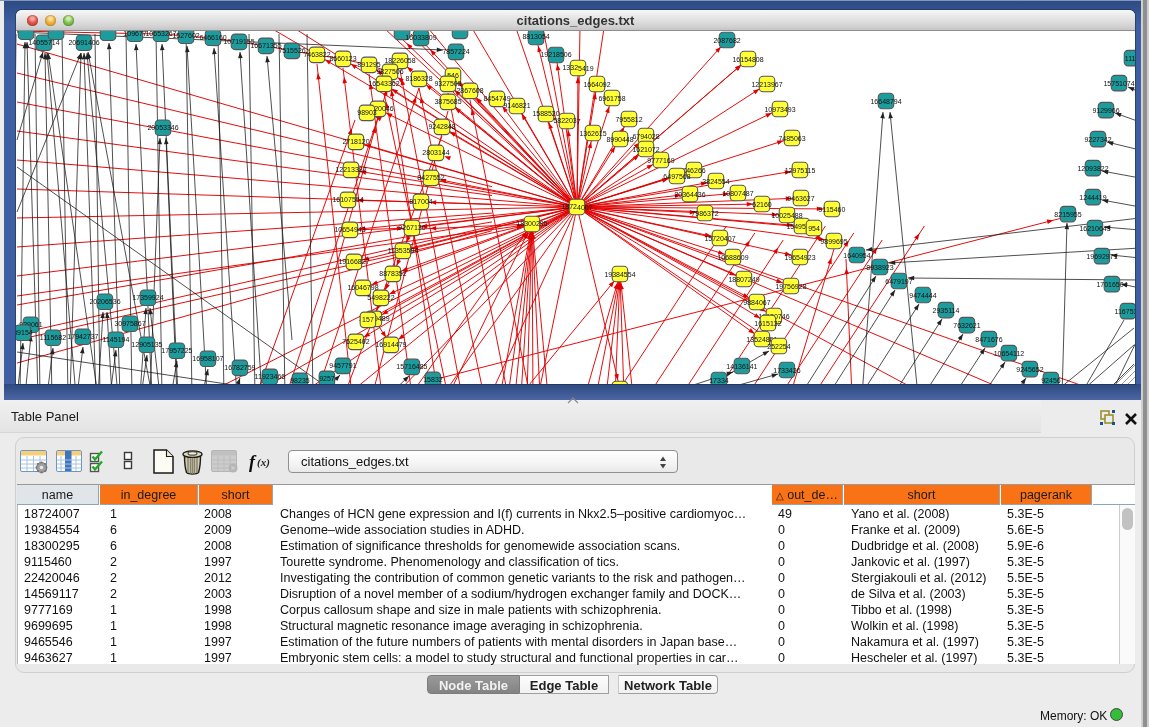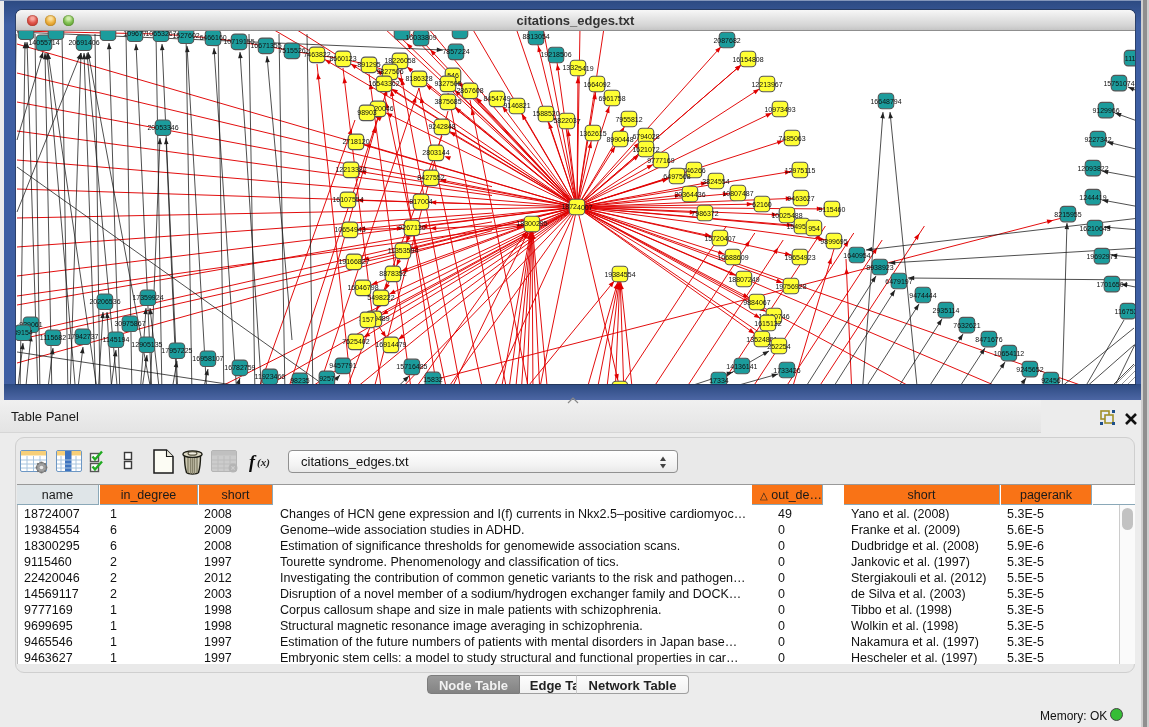--- a/index.html
+++ b/index.html
@@ -47,21 +47,21 @@
  border-left:1px solid #ccc}
 #sthumb{position:absolute;left:1122px;top:508px;width:11px;height:22px;background:#c2c2c2;
  border-radius:6px}
 
 .seg{position:absolute;top:675px;height:19px;font-size:13px;font-weight:bold;
  text-align:center;line-height:19px;border:1px solid #9f9f9f;color:#222;background:
  linear-gradient(#fdfdfd,#f1f1f1)}
 #seg1{left:427px;width:93px;border-radius:4px 0 0 4px;
  background:linear-gradient(#9a9a9a,#838383);color:#f2f2f2;border-color:#7c7c7c}
 #seg2{left:520px;width:89px;border-left:none}
-#seg3{left:576px;width:113px;border-left:1px solid #c9c9c9;border-radius:0 4px 4px 0}
+#seg3{left:618px;width:100px;border-left:1px solid #c9c9c9;border-radius:0 4px 4px 0}
 #mem{position:absolute;left:1040px;top:709px;font-size:12px;color:#111}
 #memdot{position:absolute;left:1110px;top:708px;width:13px;height:13px;border-radius:50%;
  background:#35bd35;border:1px solid #444}
 
 #rgut{position:absolute;left:1141px;top:0;width:8px;height:727px;background:#cfcfcf}
 #rgut div{position:absolute;left:2px;top:0;width:4px;height:727px;background:#8f8f8f}
 </style></head><body>
 <div id="stage">
  <div id="topline"></div>
  <div id="desk"></div>
@@ -883,21 +883,21 @@
       <i>citations_edges.txt</i>
   <svg width="10" height="17" style="position:absolute;right:9px;top:3px">
    <path d="M5 2.5 L8 7 L2 7 Z" fill="#444"></path>
         <path d="M5 14.5 L8 10 L2 10 Z" fill="#444"></path>
   </svg>
     </div>
  <div id="tbl"></div>
  <div class="th" style="left:17px;width:82px;background:#dfe5e8">name</div>
  <div class="th" style="left:100px;width:98px">in_degree</div>
  <div class="th" style="left:199px;width:74px">short</div>
- <div class="th" style="left:752px;width:71px;text-align:right"><span style="font-size:10px">△</span> out_de…</div>
+ <div class="th" style="left:772px;width:71px;text-align:center"><span style="font-size:10px">△</span> out_de…</div>
  <div class="th" style="left:844px;width:156px">short</div>
  <div class="th" style="left:1001px;width:91px">pagerank</div>
  <div class="th" style="left:1093px;width:42px;background:#fff;border-right:none"></div>
  <div class="trow" style="top:506px">
       <span style="left:24px">18724007</span>
       <span style="left:110px">1</span>
       <span style="left:204px">2008</span>
       <span style="left:280px;width:488px">Changes of HCN gene expression and I(f) currents in Nkx2.5–positive cardiomyoc…</span>
       <span style="left:778px">49</span>
       <span style="left:851px">Yano et al. (2008)</span>

